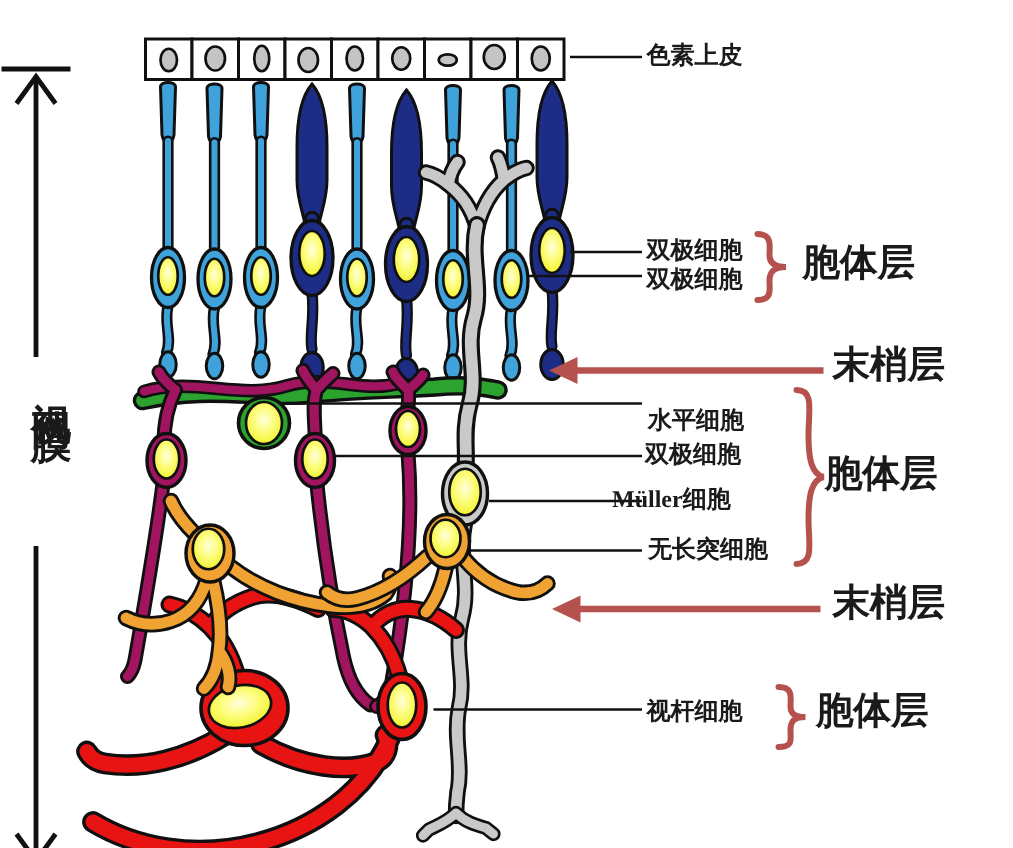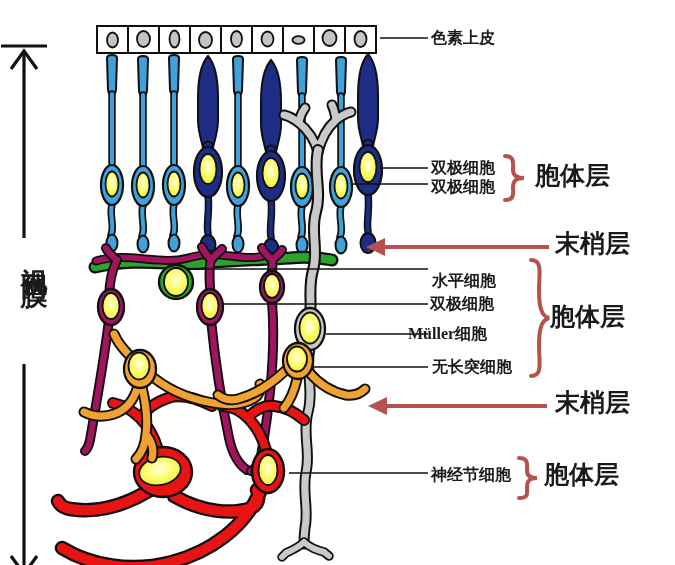--- a/index.html
+++ b/index.html
@@ -191,15 +191,15 @@
   <div class="big" style="left:535px;top:143px;">胞体层</div>
   <div class="big" style="left:555px;top:211px;">末梢层</div>
 
   <div class="lbl" style="left:432px;top:252px;">水平细胞</div>
   <div class="lbl" style="left:430px;top:275px;">双极细胞</div>
   <div class="lbl" style="left:408px;top:305px;">Müller细胞</div>
   <div class="lbl" style="left:432px;top:338px;">无长突细胞</div>
   <div class="big" style="left:550px;top:284px;">胞体层</div>
 
   <div class="big" style="left:555px;top:370px;">末梢层</div>
-  <div class="lbl" style="left:431px;top:446px;">神经节细胞</div>
+  <div class="lbl" style="left:431px;top:446px;">视杆细胞</div>
   <div class="big" style="left:544px;top:442px;">胞体层</div>
 </div>
 
 </body></html>

